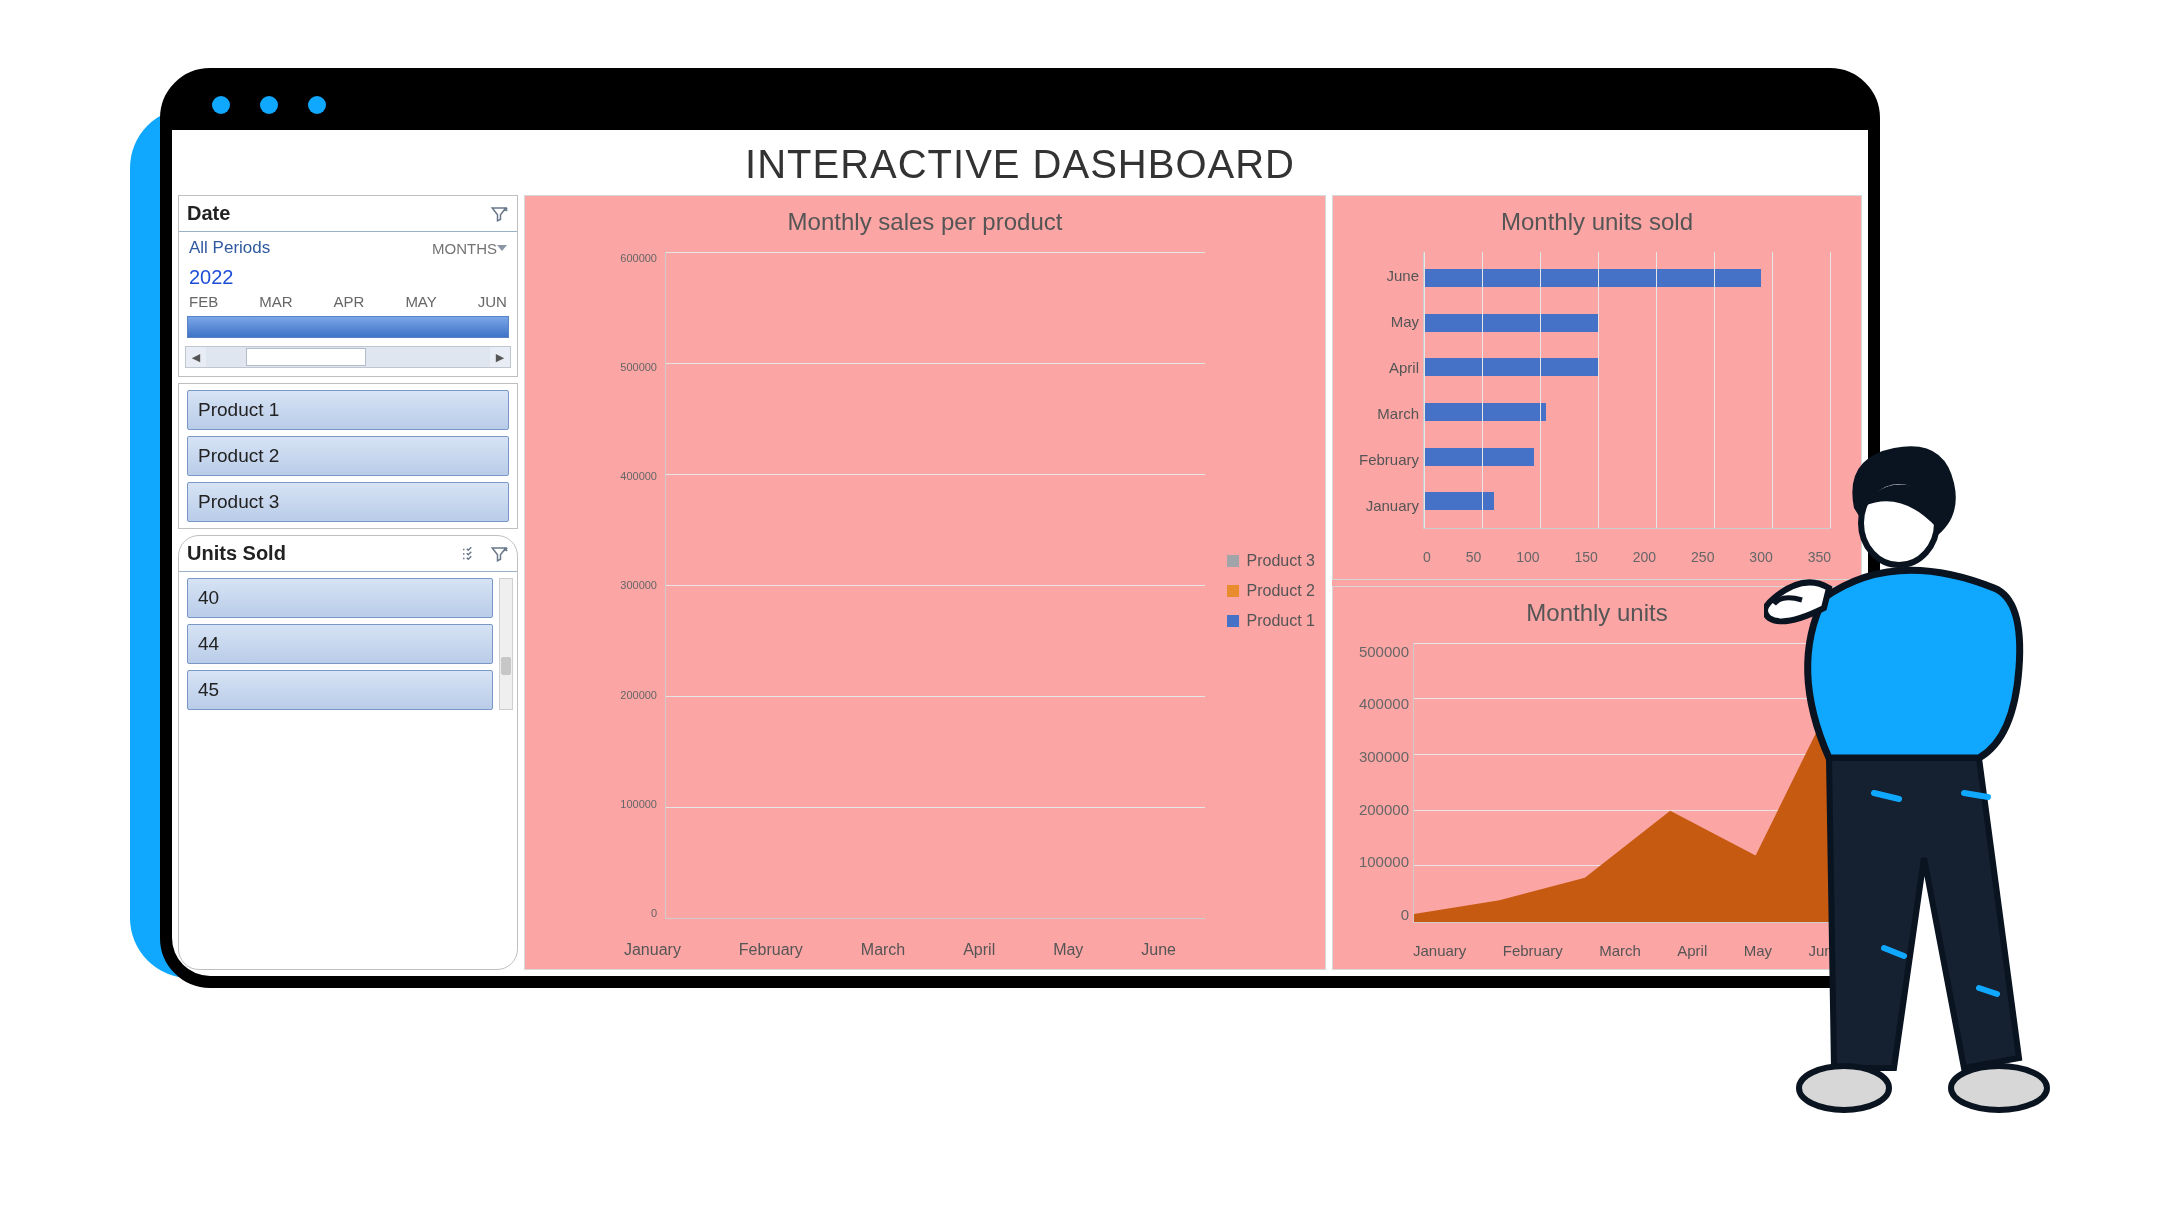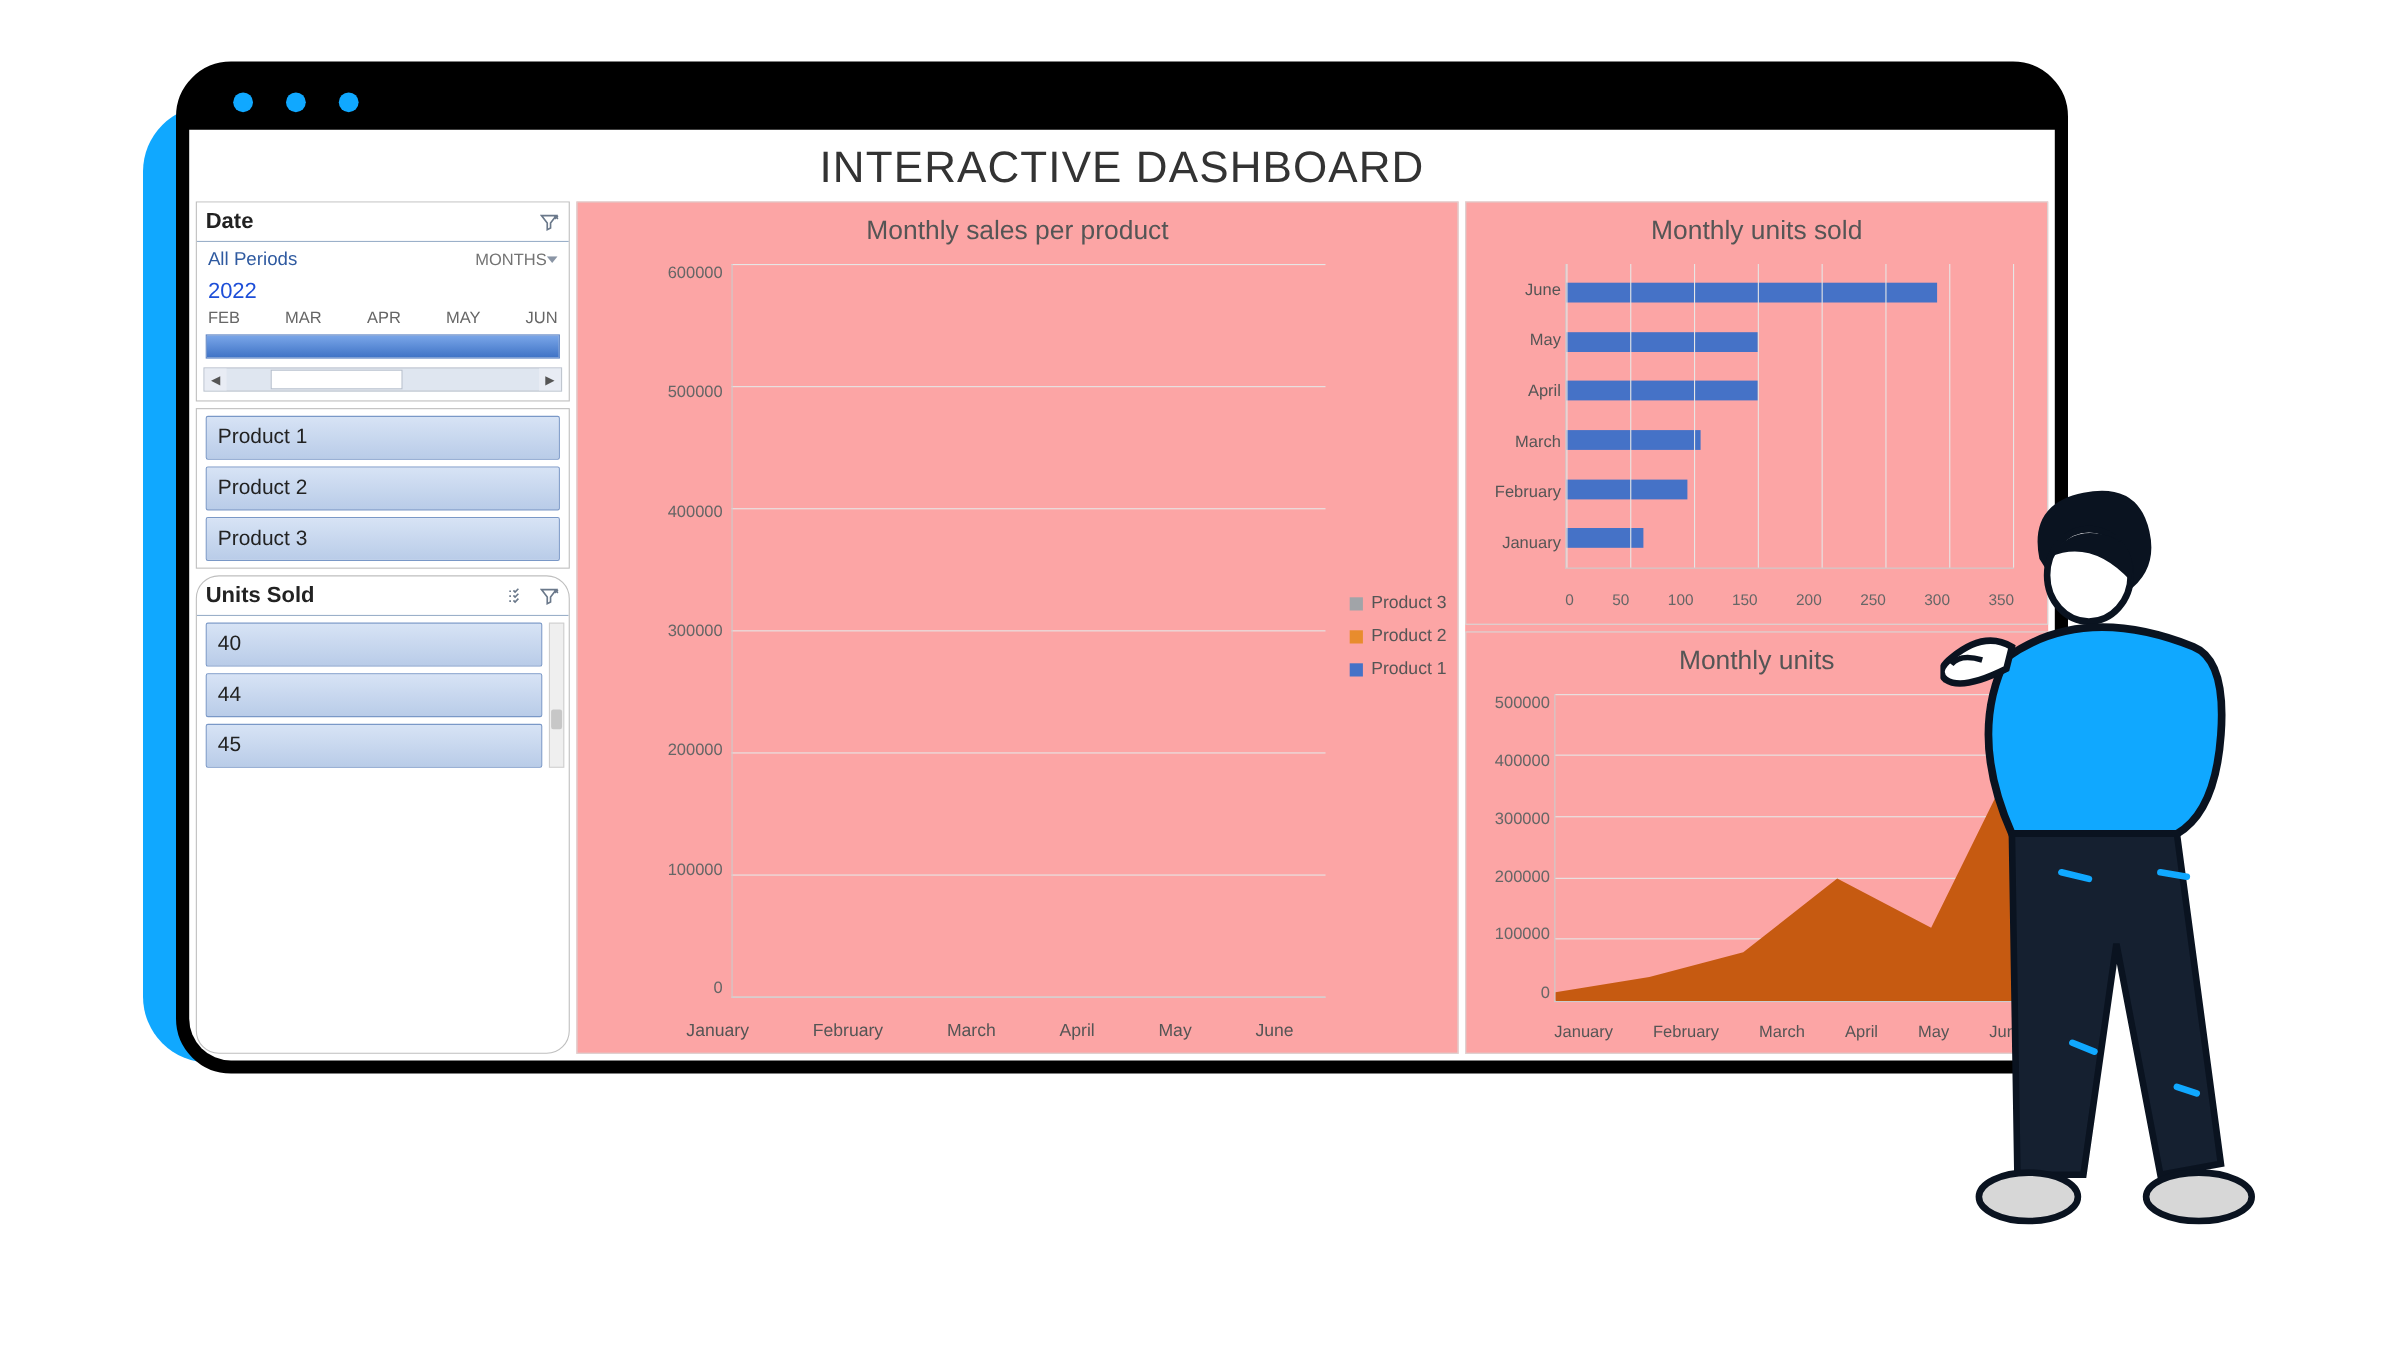--- a/index.html
+++ b/index.html
@@ -6,21 +6,21 @@
   body {
     font-family: "Segoe UI", Arial, sans-serif;
     background: #fff;
     width: 2184px;
     height: 1228px;
     position: relative;
   }
   .stage {
     position: absolute;
     left: 130px;
-    top: 56px;
+    top: 68px;
     width: 1750px;
     height: 816px;
   }
   .tablet-back {
     position: absolute;
     left: 0;
     top: 40px;
     width: 1730px;
     height: 870px;
     background: #10a8ff;
@@ -165,21 +165,21 @@
   }
   .chart-area { flex: 1; position: relative; }
 
   
   .sb-chart {
     position: absolute; inset: 10px 120px 50px 70px;
   }
   .sb-yaxis {
     position: absolute; left: 0; top: 0; bottom: 0; width: 68px;
     display: flex; flex-direction: column; justify-content: space-between;
-    font-size: 15px; color: #666; text-align: right; padding-right: 6px;
+    font-size: 11px; color: #666; text-align: right; padding-right: 6px;
   }
   .sb-plot {
     position: absolute; left: 70px; right: 0; top: 0; bottom: 0;
     border-left: 1px solid #ccc; border-bottom: 1px solid #ccc;
     display: flex; align-items: flex-end; justify-content: space-around;
     padding: 0 4px;
   }
   .sb-grid {
     position: absolute; left: 70px; right: 0; top: 0; bottom: 0;
     display: flex; flex-direction: column; justify-content: space-between;

